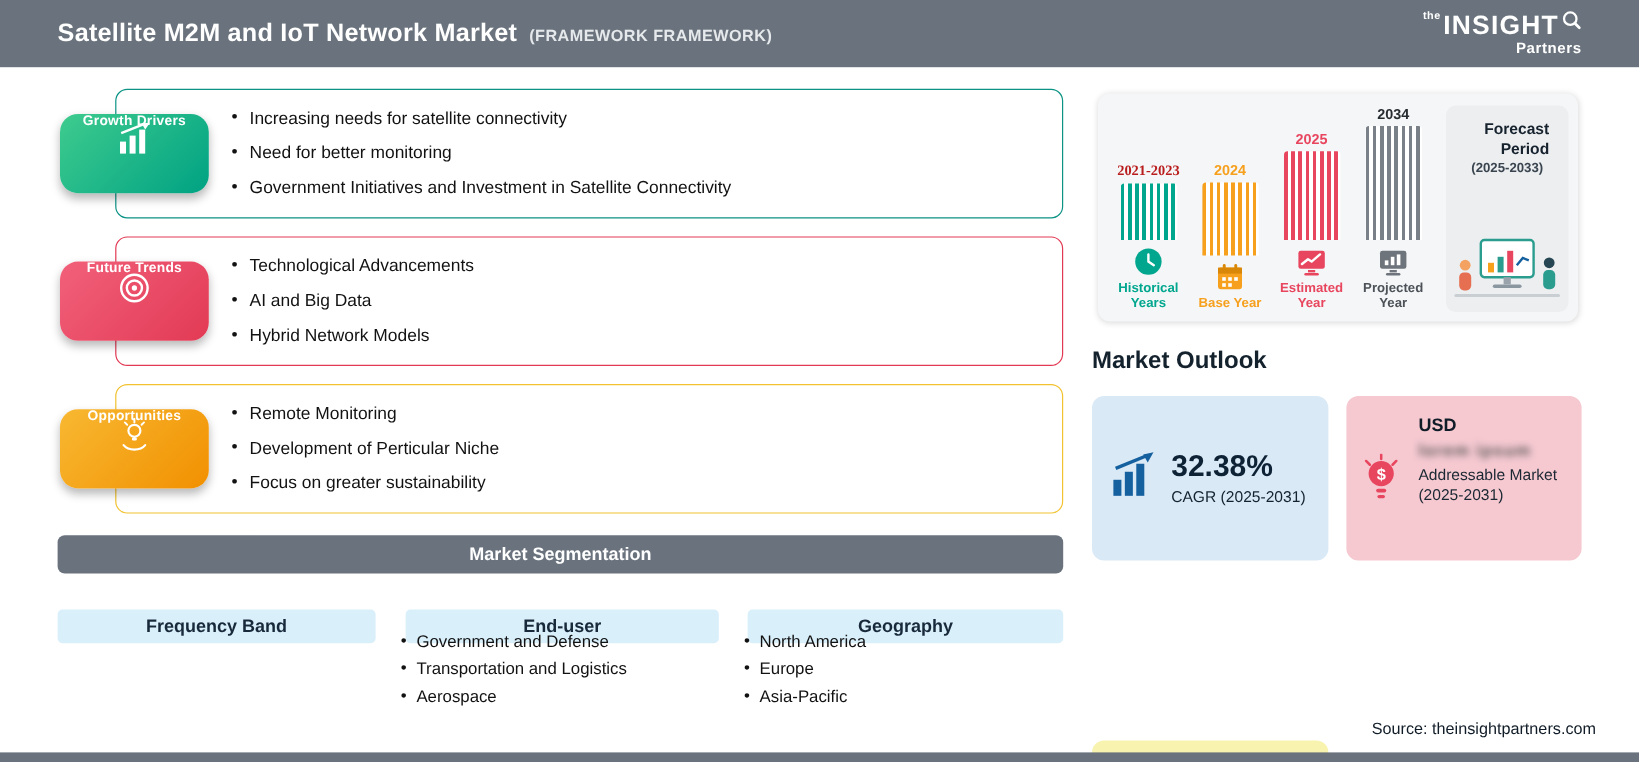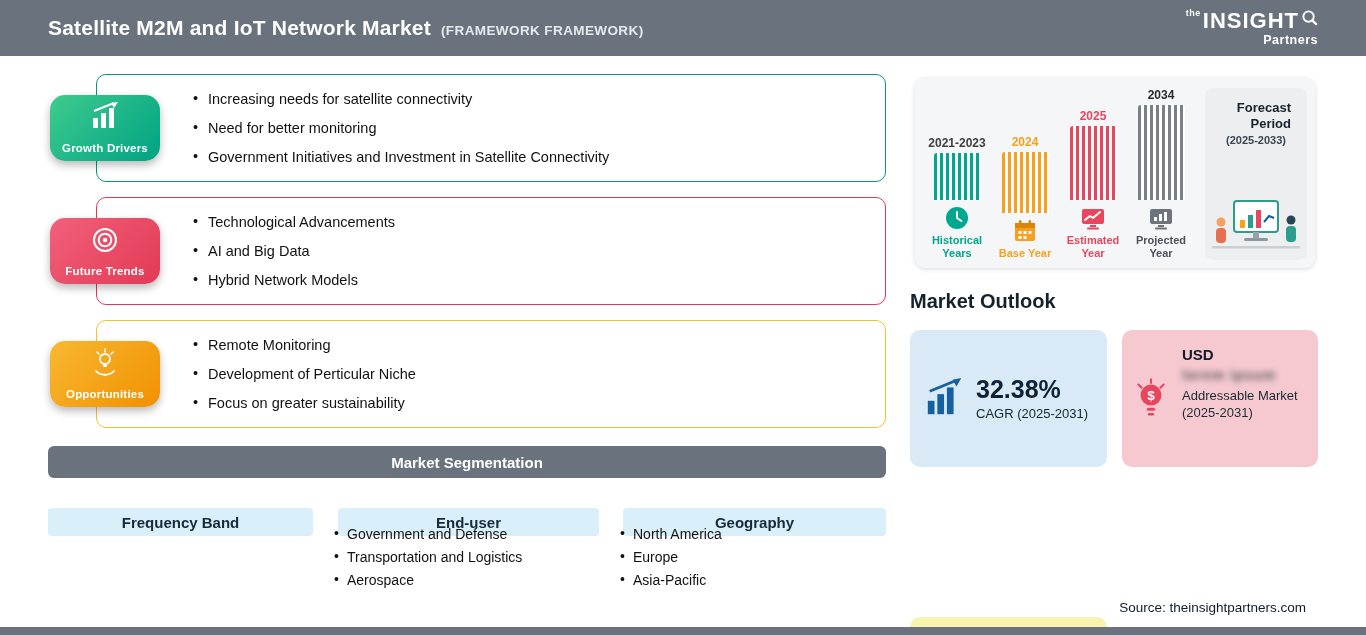--- a/index.html
+++ b/index.html
@@ -25,22 +25,22 @@
   .info-box { position: absolute; left: 96px; width: 790px; height: 108px;
               background: #fff; border-radius: 10px; display: flex; flex-direction: column;
               justify-content: center; padding-left: 96px; }
   .box-drivers { top: 74px;  border: 1.6px solid #0b9384; }
   .box-trends  { top: 197px; border: 1.6px solid #e23a55; }
   .box-opps    { top: 320px; border: 1.6px solid #f2c230; }
   .bullets { list-style: none; margin: 0; padding: 0; display: flex; flex-direction: column; gap: 13px; }
   .bullet { position: relative; padding-left: 15px; font-size: 14.5px; color: #121212; }
   .bullet::before { content: "•"; position: absolute; left: 0; top: -1px; color: #121212; }
 
-  .badge { position: absolute; left: 50px; width: 110px; height: 66px; border-radius: 15px;
-           display: flex; align-items: flex-end; justify-content: center; padding-bottom: 7px;
+  .badge { position: absolute; left: 50px; width: 124px; height: 66px; border-radius: 15px;
+           display: flex; justify-content: center; padding-bottom: 7px;
            box-shadow: 0 4px 8px rgba(0,0,0,.28); }
   .badge-green  { top: 95px;  background: linear-gradient(135deg, #3ecb8e, #00a283); }
   .badge-red    { top: 218px; background: linear-gradient(135deg, #f2607a, #e23a55); }
   .badge-orange { top: 341px; background: linear-gradient(135deg, #f8b832, #f19000); }
   .badge-icon { position: absolute; top: 7px; left: 50%; transform: translateX(-50%); }
   .badge-label { font-size: 11.5px; font-weight: bold; color: #ffffff; letter-spacing: .2px; }
 
   
   .seg-bar { position: absolute; left: 48px; top: 446px; width: 838px; height: 32px;
              background: #6a737d; border-radius: 6px; color: #fff; font-size: 15px; font-weight: bold;
@@ -60,21 +60,21 @@
   .list-geo       { left: 620px; }
 
   
   .timeline-panel { position: absolute; left: 915px; top: 78px; width: 400px; height: 190px;
                     background: #f5f6f7; border-radius: 10px; box-shadow: 0 1px 5px rgba(0,0,0,.15);
                     display: flex; padding: 10px 8px 8px 16px; }
   .bars-area { flex: 1; display: flex; align-items: flex-end; gap: 16px; }
   .bar-col { display: flex; flex-direction: column; align-items: center; justify-content: flex-end;
              width: 52px; height: 100%; }
   .year { font-size: 12px; font-weight: bold; white-space: nowrap; margin-bottom: 3px; }
-  .col-teal .year   { color: #404040; }
+  .col-teal .year   { color: #b91c1c; font-family: Liberation Serif, serif; }
   .col-orange .year { color: #f6a01d; }
   .col-red .year    { color: #e8465f; }
   .col-gray .year   { color: #272c31; }
   .bar { width: 47px; border-radius: 3px 3px 0 0; }
   .bar-teal   { height: 47px; background: repeating-linear-gradient(90deg, #00a78e 0 3px, #ffffff 3px 6px); }
   .bar-orange { height: 61px; background: repeating-linear-gradient(90deg, #f6a01d 0 3px, #ffffff 3px 6px); }
   .bar-red    { height: 74px; background: repeating-linear-gradient(90deg, #e8465f 0 3px, #ffffff 3px 6px); }
   .bar-gray   { height: 97px; background: repeating-linear-gradient(90deg, #7a8087 0 3px, #ffffff 3px 6px); }
   .bar-icon { height: 26px; margin-top: 5px; display: flex; align-items: center; }
   .bar-label { font-size: 11px; font-weight: bold; text-align: center; line-height: 1.18; margin-top: 3px; width: 58px; }
@@ -100,21 +100,21 @@
   .cagr-label { font-size: 13px; color: #14232f; margin-top: 4px; }
   .card-usd { padding: 16px 12px 10px 60px; position: relative; }
   .card-pink   { left: 1122px; top: 330px; width: 196px; height: 137px; background: #f6c9d1; }
   .card-yellow { left: 910px;  top: 480px; width: 197px; height: 118px; background: #f8f3ae; }
   .usd-icon { position: absolute; left: 10px; top: 50%; transform: translateY(-45%); }
   .usd-cur { font-size: 15px; font-weight: bold; color: #101d28; }
   .usd-masked { font-size: 14px; font-weight: bold; color: #5a5a5a; filter: blur(3.2px);
                 margin: 4px 0 5px 0; white-space: nowrap; letter-spacing: 1px; }
   .usd-label { font-size: 13px; color: #1b2833; line-height: 1.3; }
 
-  .source-line { position: absolute; right: 60px; top: 600px; font-size: 13.5px; color: #101c27; }
+  .source-line { position: absolute; right: 36px; top: 600px; font-size: 13.5px; color: #101c27; }
   .footer-bar { position: absolute; left: 0; bottom: 0; width: 1366px; height: 8px; background: #6a737d; }
 </style>
 </head>
 <body>
 
 <div class="stage">
 
   <header class="topbar">
     <div class="title-wrap">
       <h1 class="page-title">Satellite M2M and IoT Network Market</h1>

